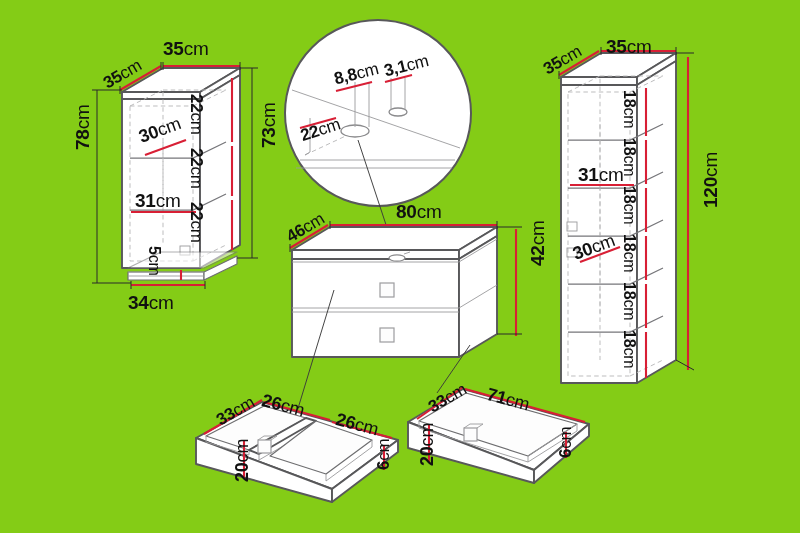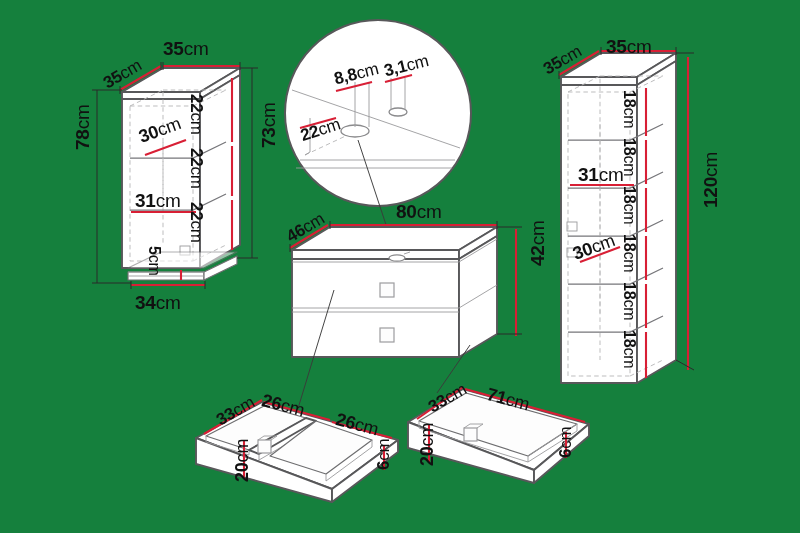--- a/index.html
+++ b/index.html
@@ -1,18 +1,18 @@
 <!DOCTYPE html>
 <html><head>
 <meta charset="utf-8">
 <style>
   html,body{margin:0;padding:0;background:#ffffff;}
   body{width:800px;height:533px;overflow:hidden;
        font-family:"Liberation Sans",sans-serif;}
-  #stage{position:relative;width:800px;height:533px;background:#15803d;}
+  #stage{position:relative;width:800px;height:533px;background:#84cc16;}
   svg{display:block;}
   .edge{fill:#ffffff;stroke:#58585a;stroke-width:1.9;stroke-linejoin:round;}
   .edge-thin{fill:#ffffff;stroke:#6e6e70;stroke-width:1.2;stroke-linejoin:round;}
   .face{fill:#fdfdfd;stroke:#6e6e70;stroke-width:1.2;stroke-linejoin:round;}
   .hidden-l{fill:none;stroke:#b9b9bb;stroke-width:0.95;stroke-dasharray:4.5 3.2;}
   .thinline{fill:none;stroke:#9a9a9c;stroke-width:0.9;}
   .shelf{fill:none;stroke:#76767a;stroke-width:1.25;}
   .dimred{fill:none;stroke:#d81f35;stroke-width:2.1;stroke-linecap:butt;}
   .dimblk{fill:none;stroke:#2a2a2a;stroke-width:1.0;}
   .leader{fill:none;stroke:#3a3a3a;stroke-width:0.95;}
@@ -230,21 +230,21 @@
   <div class="lbl" style="left:206px;top:94px;font-size:17px;transform:rotate(90deg);">
     <span>22<span class="u">cm</span></span></div>
   <div class="lbl" style="left:206px;top:148px;font-size:17px;transform:rotate(90deg);">
     <span>22<span class="u">cm</span></span></div>
   <div class="lbl" style="left:206px;top:202px;font-size:17px;transform:rotate(90deg);">
     <span>22<span class="u">cm</span></span></div>
 
   <div class="lbl" style="left:163px;top:246px;font-size:16px;transform:rotate(90deg);">
     <span>5<span class="u">cm</span></span></div>
 
-  <div class="lbl" style="left:135px;top:292px;font-size:19px;">
+  <div class="lbl" style="left:128px;top:292px;font-size:19px;">
     <span>34<span class="u">cm</span></span></div>
 
   <div class="lbl" style="left:298px;top:127px;font-size:17px;transform:rotate(-18deg);">
     <span>22<span class="u">cm</span></span></div>
 
   <div class="lbl" style="left:332px;top:70px;font-size:17px;transform:rotate(-14deg);">
     <span>8,8<span class="u">cm</span></span></div>
 
   <div class="lbl" style="left:382px;top:62px;font-size:17px;transform:rotate(-14deg);">
     <span>3,1<span class="u">cm</span></span></div>

